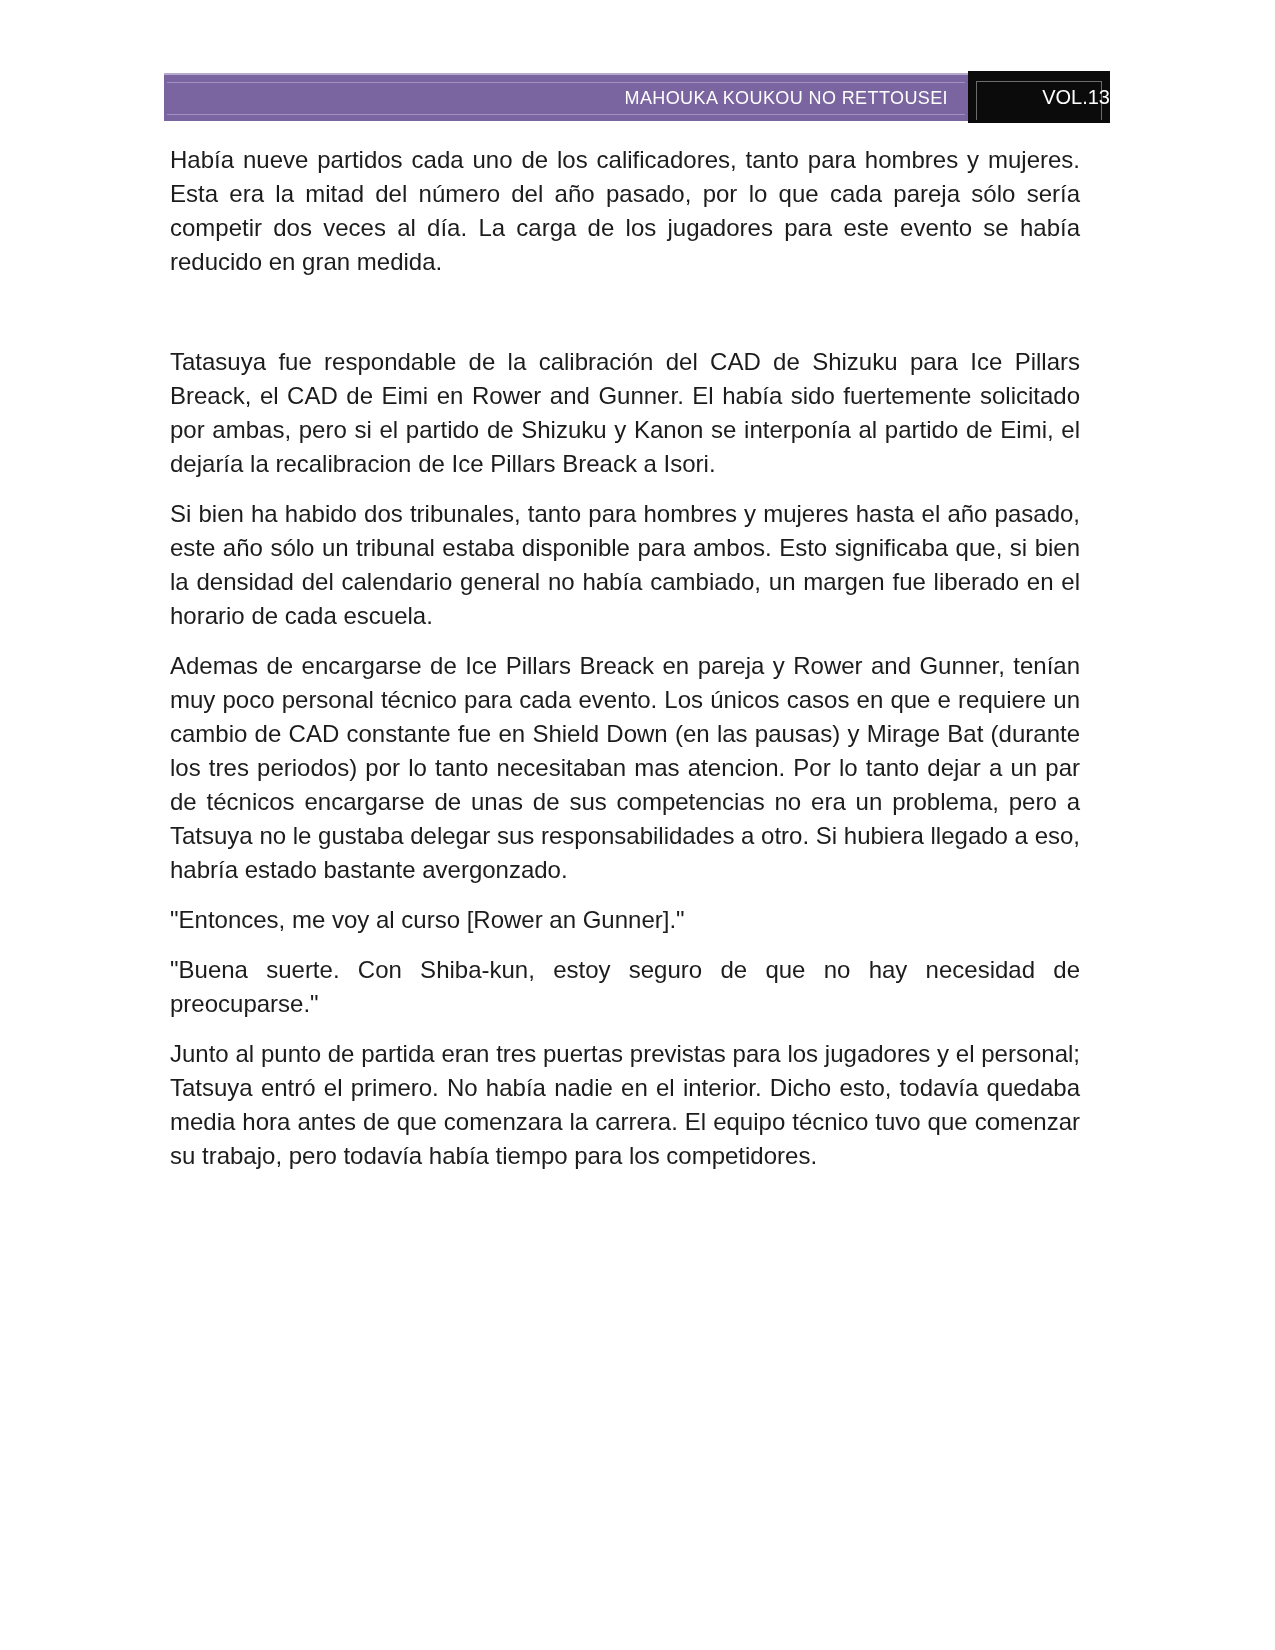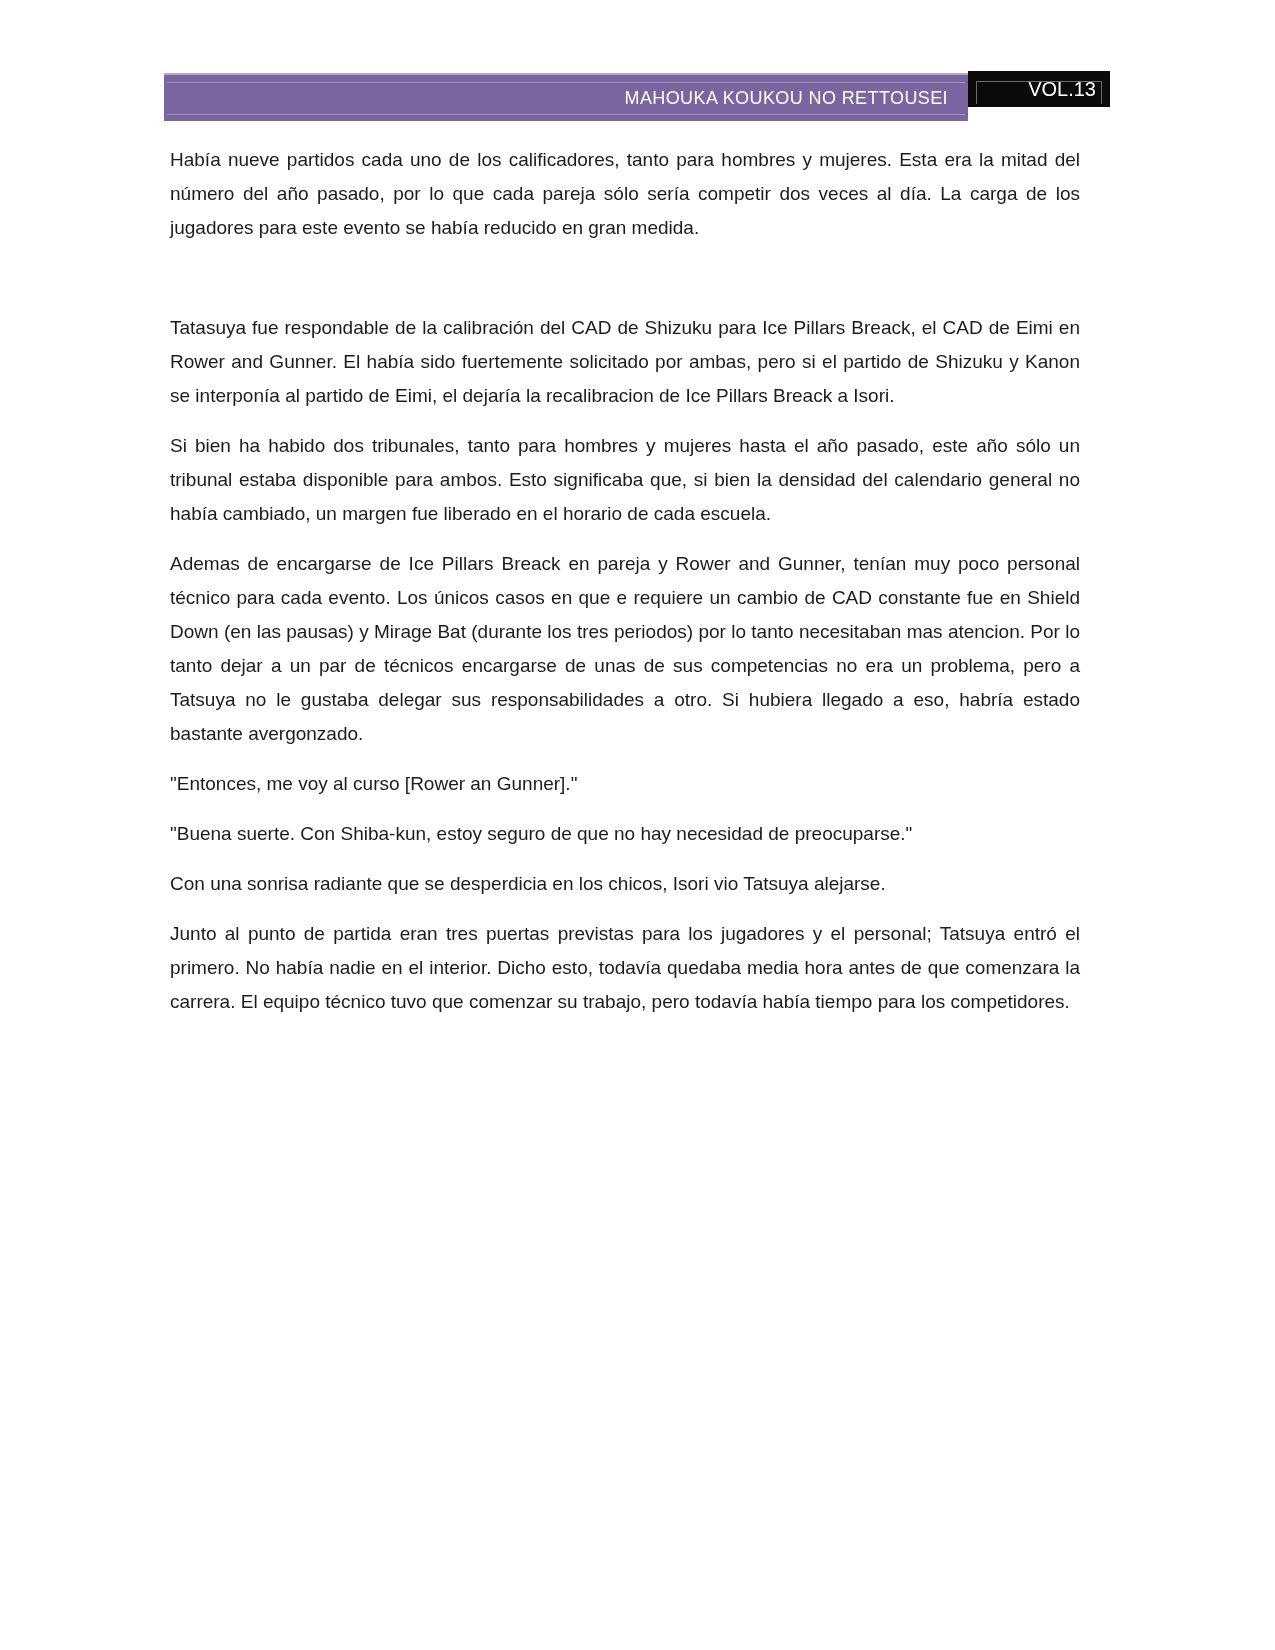--- a/index.html
+++ b/index.html
@@ -36,46 +36,45 @@
     border-top:1px solid #a194c1;
   }
   .banner-title{
     color:#ffffff;
     font-size:18px;
     letter-spacing:.4px;
     position:relative;z-index:1;
     white-space:nowrap;
   }
   .banner-vol-cell{
-    width:142px;height:36px;margin-top:-2px;
+    width:142px;height:52px;margin-top:-2px;
     background:#0b0b0b;
     position:relative;
     display:flex;align-items:center;justify-content:flex-end;
-    padding-right:14px;
     box-sizing:border-box;
   }
   .banner-vol-cell::before{
     content:"";position:absolute;left:8px;right:8px;top:10px;bottom:3px;
     border:1px solid #6c6c6c;border-bottom:none;
   }
   .banner-vol{
     color:#ffffff;
     font-size:20px;
     position:relative;z-index:1;
     white-space:nowrap;
   }
   
   .content{
     position:absolute;
     left:170px;top:143px;
     width:910px;
   }
   .content p{
     margin:0 0 16px 0;
-    font-size:19px;
+    font-size:24px;
     line-height:34px;
     text-align:justify;
     text-justify:inter-word;
     color:#1c1c1c;
   }
   .empty-par{
     height:34px;
     margin-bottom:16px;
   }
 </style>
@@ -94,17 +93,16 @@
   </header>
 
   <main class="content">
     <p>Había nueve partidos cada uno de los calificadores, tanto para hombres y mujeres. Esta era la mitad del número del año pasado, por lo que cada pareja sólo sería competir dos veces al día. La carga de los jugadores para este evento se había reducido en gran medida.</p>
     <div class="empty-par"></div>
     <p>Tatasuya fue respondable de la calibración del CAD de Shizuku para Ice Pillars Breack, el CAD de Eimi en Rower and Gunner. El había sido fuertemente solicitado por ambas, pero si el partido de Shizuku y Kanon se interponía al partido de Eimi, el dejaría la recalibracion de Ice Pillars Breack a Isori.</p>
     <p>Si bien ha habido dos tribunales, tanto para hombres y mujeres hasta el año pasado, este año sólo un tribunal estaba disponible para ambos. Esto significaba que, si bien la densidad  del calendario general no había cambiado, un margen fue liberado en el horario de cada escuela.</p>
     <p>Ademas de encargarse de Ice Pillars Breack en pareja y Rower and Gunner, tenían muy poco personal técnico para cada evento. Los únicos casos en que e requiere un cambio de CAD constante fue en Shield Down (en las pausas) y Mirage Bat (durante los tres periodos) por lo tanto necesitaban mas atencion. Por lo tanto dejar a un par de técnicos encargarse de unas de sus competencias no era un problema, pero a Tatsuya no le gustaba delegar sus responsabilidades a otro. Si hubiera llegado a eso, habría estado bastante avergonzado.</p>
     <p>"Entonces, me voy al curso [Rower an Gunner]."</p>
     <p>"Buena suerte. Con Shiba-kun, estoy seguro de que no hay necesidad de preocuparse."</p>
-    <p>Con una sonrisa radiante que se desperdicia en los chicos, Isori vio Tatsuya alejarse.</p>
     <p>Junto al punto de partida eran tres puertas previstas para los jugadores y el personal; Tatsuya entró el primero. No había nadie en el interior. Dicho esto, todavía quedaba media hora antes de que comenzara la carrera. El equipo técnico tuvo que comenzar su trabajo, pero todavía había tiempo para los competidores.</p>
   </main>
 
 </div>
 
 </body></html>

